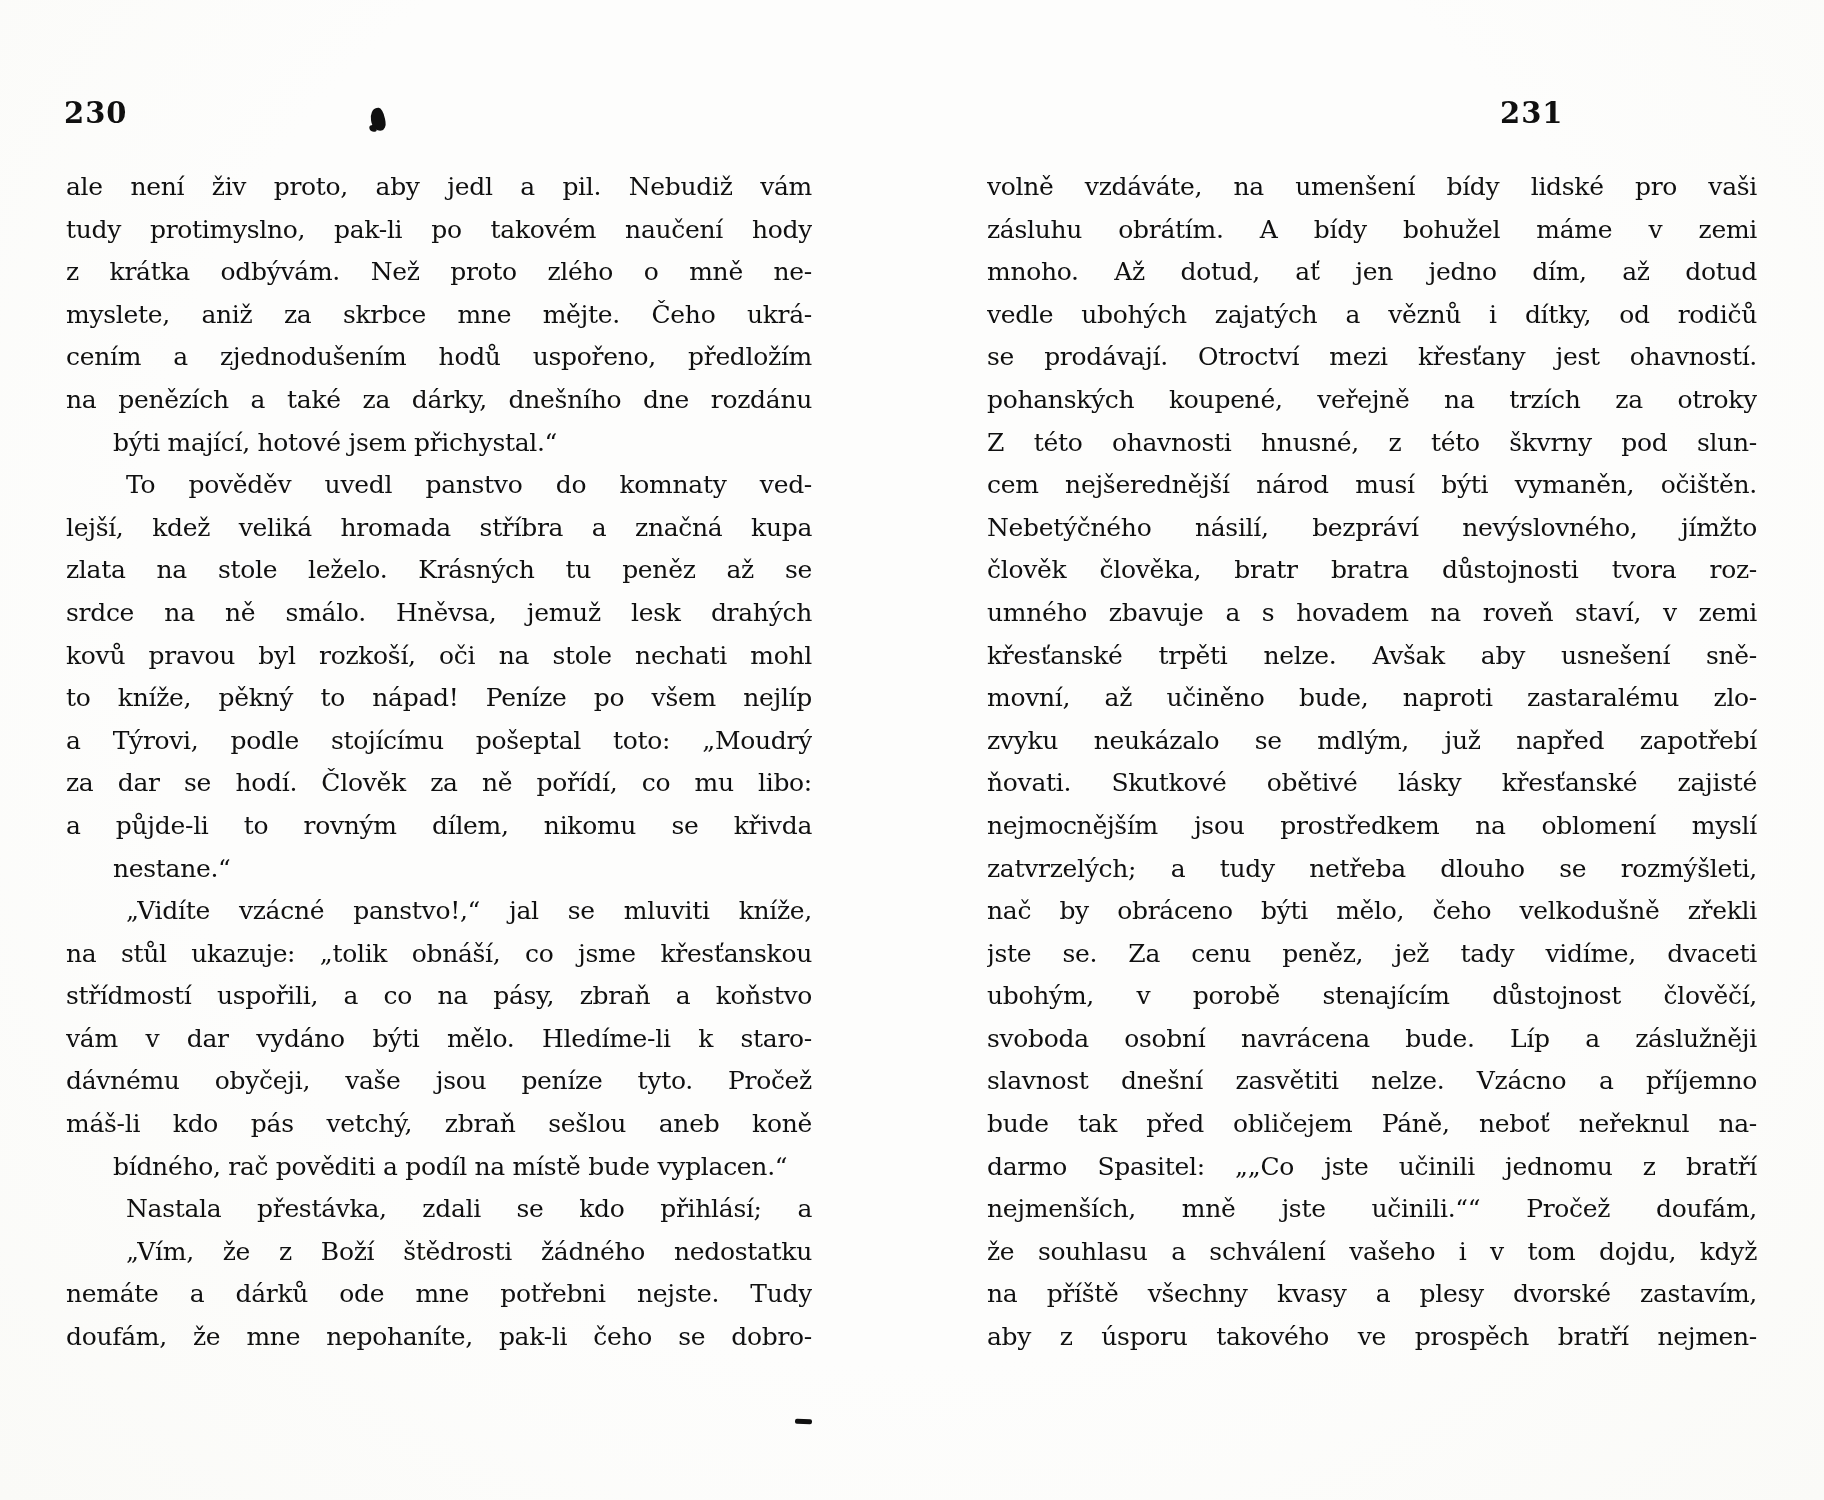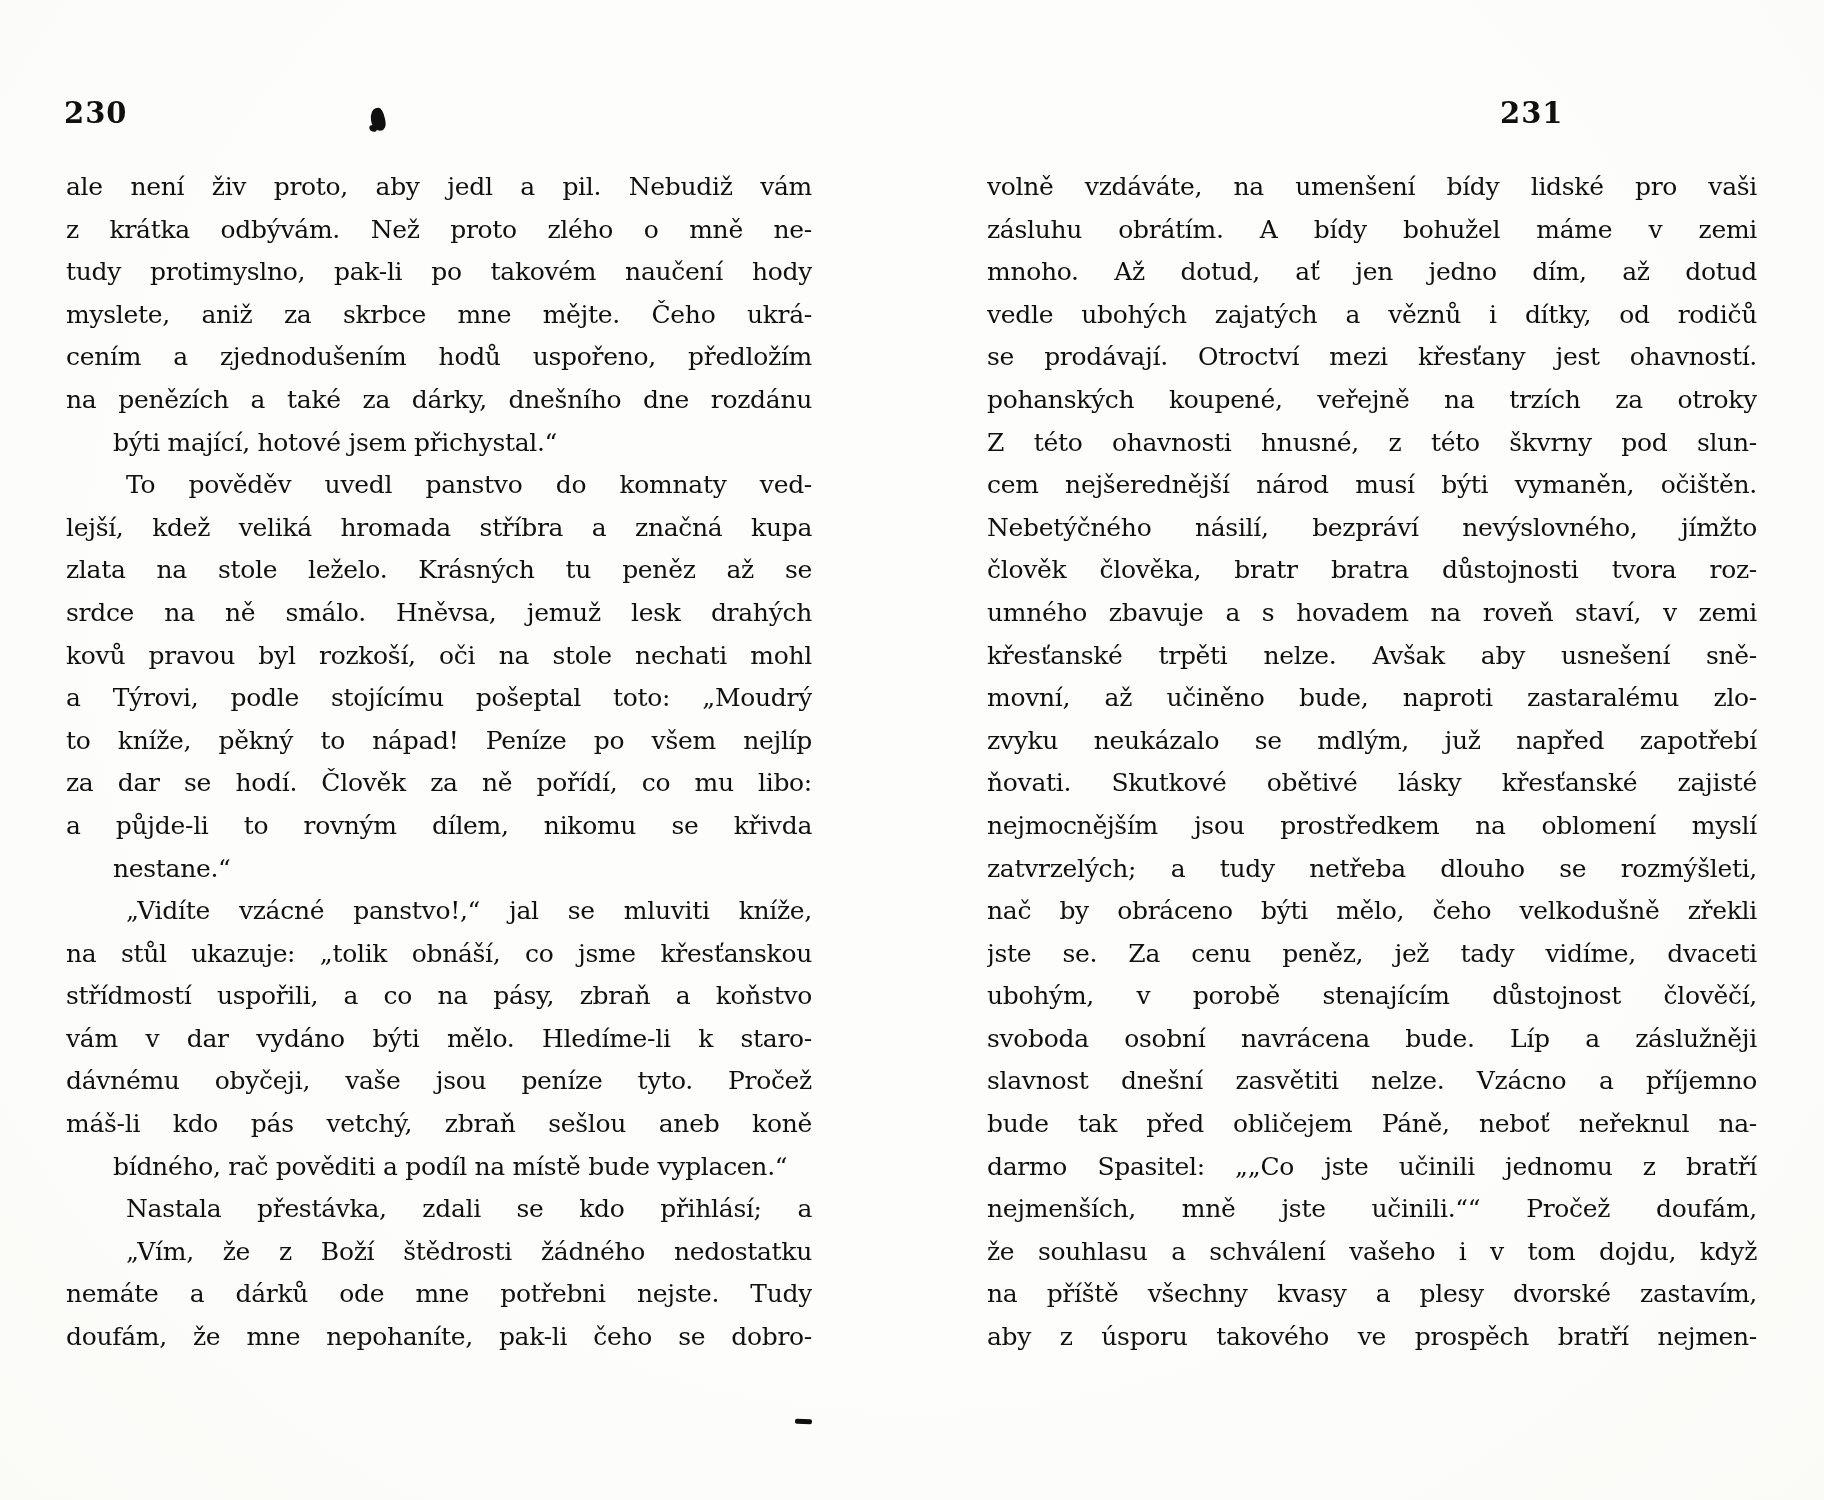--- a/index.html
+++ b/index.html
@@ -84,33 +84,33 @@
 <div class="spread" style="--ink: #101010;">
 
   <div class="page-number left">230</div>
 
   <span class="ink-blot"></span>
 
   <div class="page-number right">231</div>
 
   <div class="text-column left" id="col-left">
       <div class="text-line">ale není živ proto, aby jedl a pil. Nebudiž vám</div>
+      <div class="text-line">tudy protimyslno, pak-li po takovém naučení hody</div>
       <div class="text-line">z krátka odbývám. Než proto zlého o mně ne-</div>
-      <div class="text-line">tudy protimyslno, pak-li po takovém naučení hody</div>
       <div class="text-line">myslete, aniž za skrbce mne mějte. Čeho ukrá-</div>
       <div class="text-line">cením a zjednodušením hodů uspořeno, předložím</div>
       <div class="text-line">na penězích a také za dárky, dnešního dne rozdánu</div>
       <div class="text-line para-end">býti mající, hotové jsem přichystal.“</div>
       <div class="text-line indent">To pověděv uvedl panstvo do komnaty ved-</div>
       <div class="text-line">lejší, kdež veliká hromada stříbra a značná kupa</div>
       <div class="text-line">zlata na stole leželo. Krásných tu peněz až se</div>
       <div class="text-line">srdce na ně smálo. Hněvsa, jemuž lesk drahých</div>
       <div class="text-line">kovů pravou byl rozkoší, oči na stole nechati mohl</div>
+      <div class="text-line">to kníže, pěkný to nápad! Peníze po všem nejlíp</div>
       <div class="text-line">a Týrovi, podle stojícímu pošeptal toto: „Moudrý</div>
-      <div class="text-line">to kníže, pěkný to nápad! Peníze po všem nejlíp</div>
       <div class="text-line">za dar se hodí. Člověk za ně pořídí, co mu libo:</div>
       <div class="text-line">a půjde-li to rovným dílem, nikomu se křivda</div>
       <div class="text-line para-end">nestane.“</div>
       <div class="text-line indent">„Vidíte vzácné panstvo!,“ jal se mluviti kníže,</div>
       <div class="text-line">na stůl ukazuje: „tolik obnáší, co jsme křesťanskou</div>
       <div class="text-line">střídmostí uspořili, a co na pásy, zbraň a koňstvo</div>
       <div class="text-line">vám v dar vydáno býti mělo. Hledíme-li k staro-</div>
       <div class="text-line">dávnému obyčeji, vaše jsou peníze tyto. Pročež</div>
       <div class="text-line">máš-li kdo pás vetchý, zbraň sešlou aneb koně</div>
       <div class="text-line para-end">bídného, rač pověditi a podíl na místě bude vyplacen.“</div>

